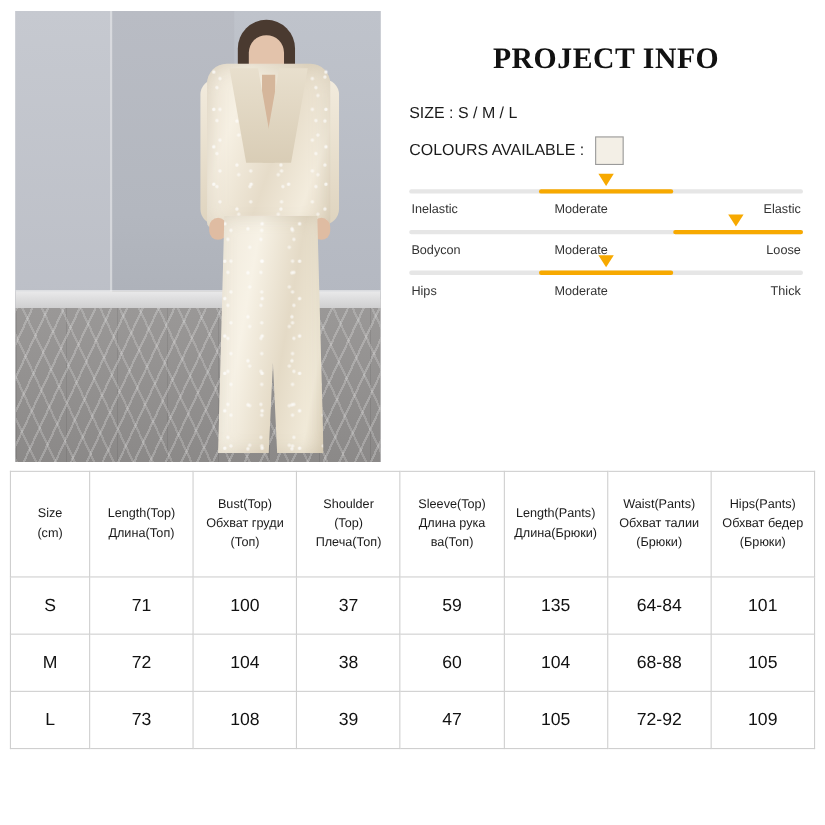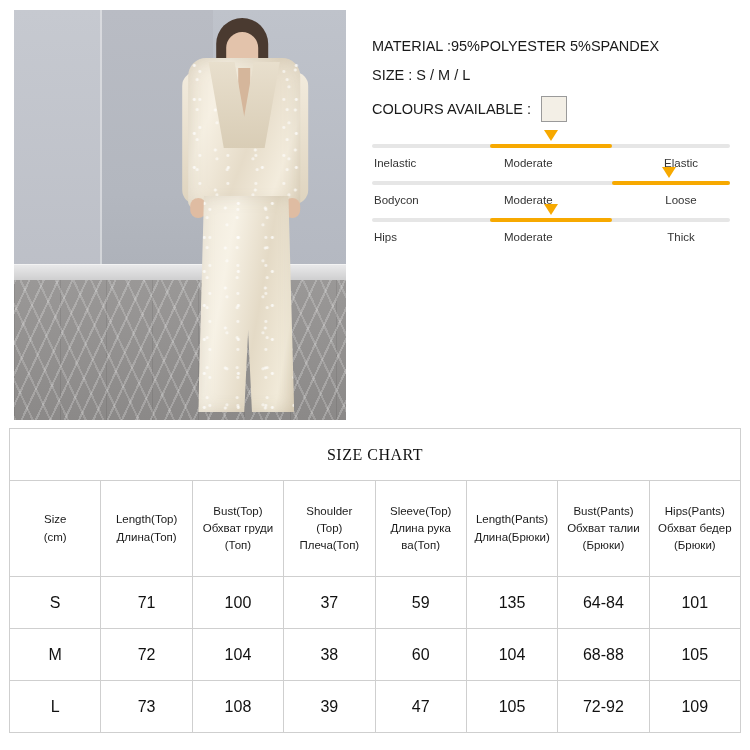--- a/index.html
+++ b/index.html
@@ -165,21 +165,21 @@
     border-left: 7px solid transparent; border-right: 7px solid transparent;
     border-top: 11px solid #f7a900;
     transform: translateX(-7px);
   }
   .scale-labels {
     display: flex; justify-content: space-between;
     font-size: 11.5px; color: #333; margin-top: 9px; padding: 0 2px; gap: 36px;
   }
   .scale-labels span { flex: 1; }
   .scale-labels span:first-child { text-align: left; }
-  .scale-labels span:last-child { text-align: center; }
+  .scale-labels span:last-child { text-align: right; }
 
   
   .chart-wrap { padding: 8px 9px 0 9px; }
   table.size-chart {
     width: 732px;
     border-collapse: collapse;
     table-layout: fixed;
   }
   table.size-chart, table.size-chart th, table.size-chart td {
     border: 1px solid #cfcfcf;
@@ -240,22 +240,22 @@
         <div class="hand-l"></div>
         <div class="hand-r"></div>
         <div class="pants">
           <div class="sparkle"></div>
         </div>
       </div>
     </div>
   </div>
 
   <div class="info">
-
-    <p class="spec">MATERIAL :95%POLYESTER 5%SPANDEX</p>
+    <h1>PROJECT INFO</h1>
+
     <p class="spec">SIZE : S / M / L</p>
     <div class="spec-row">
       <span>COLOURS AVAILABLE :</span>
       <span class="swatch"></span>
     </div>
 
     <div class="scales">
 
       <div class="scale">
         <div class="scale-bar">
@@ -293,23 +293,20 @@
         </div>
       </div>
 
     </div>
   </div>
 </div>
 
 <div class="chart-wrap">
   <table class="size-chart">
     <tbody>
-        <tr>
-      <td class="chart-title" colspan="8">SIZE CHART</td>
-    </tr>
     <tr>
       <th class="col-head col-size">
         <div>Size</div>
         <div>(cm)</div>
       </th>
       <th class="col-head">
         <div>Length(Top)</div>
         <div>Длина(Топ)</div>
       </th>
       <th class="col-head">
@@ -325,21 +322,21 @@
       <th class="col-head">
         <div>Sleeve(Top)</div>
         <div>Длина рука</div>
         <div>ва(Топ)</div>
       </th>
       <th class="col-head">
         <div>Length(Pants)</div>
         <div>Длина(Брюки)</div>
       </th>
       <th class="col-head">
-        <div>Bust(Pants)</div>
+        <div>Waist(Pants)</div>
         <div>Обхват талии</div>
         <div>(Брюки)</div>
       </th>
       <th class="col-head">
         <div>Hips(Pants)</div>
         <div>Обхват бедер</div>
         <div>(Брюки)</div>
       </th>
     </tr>
 

